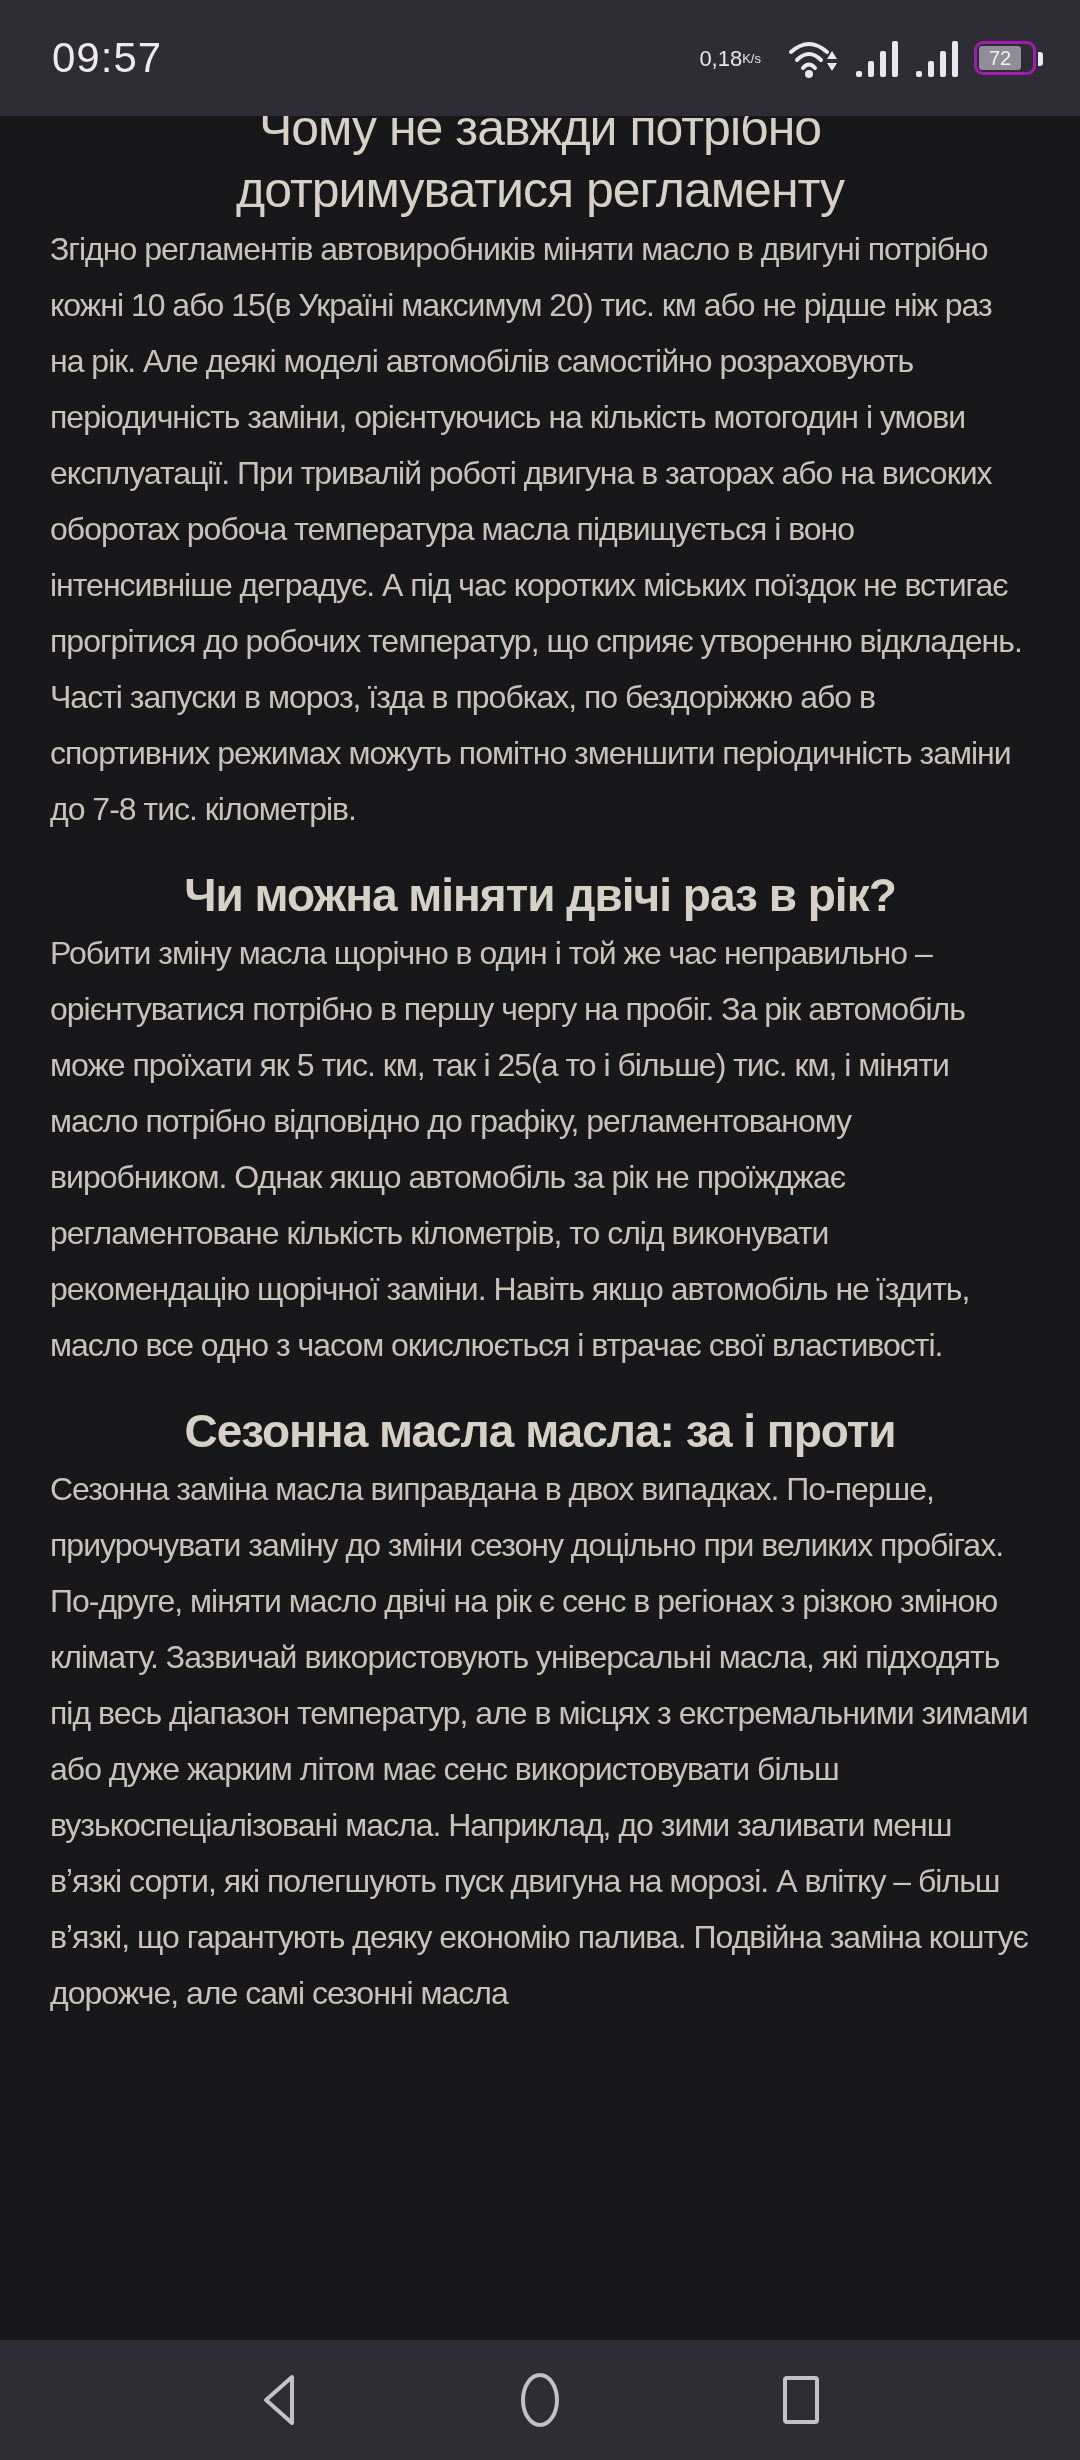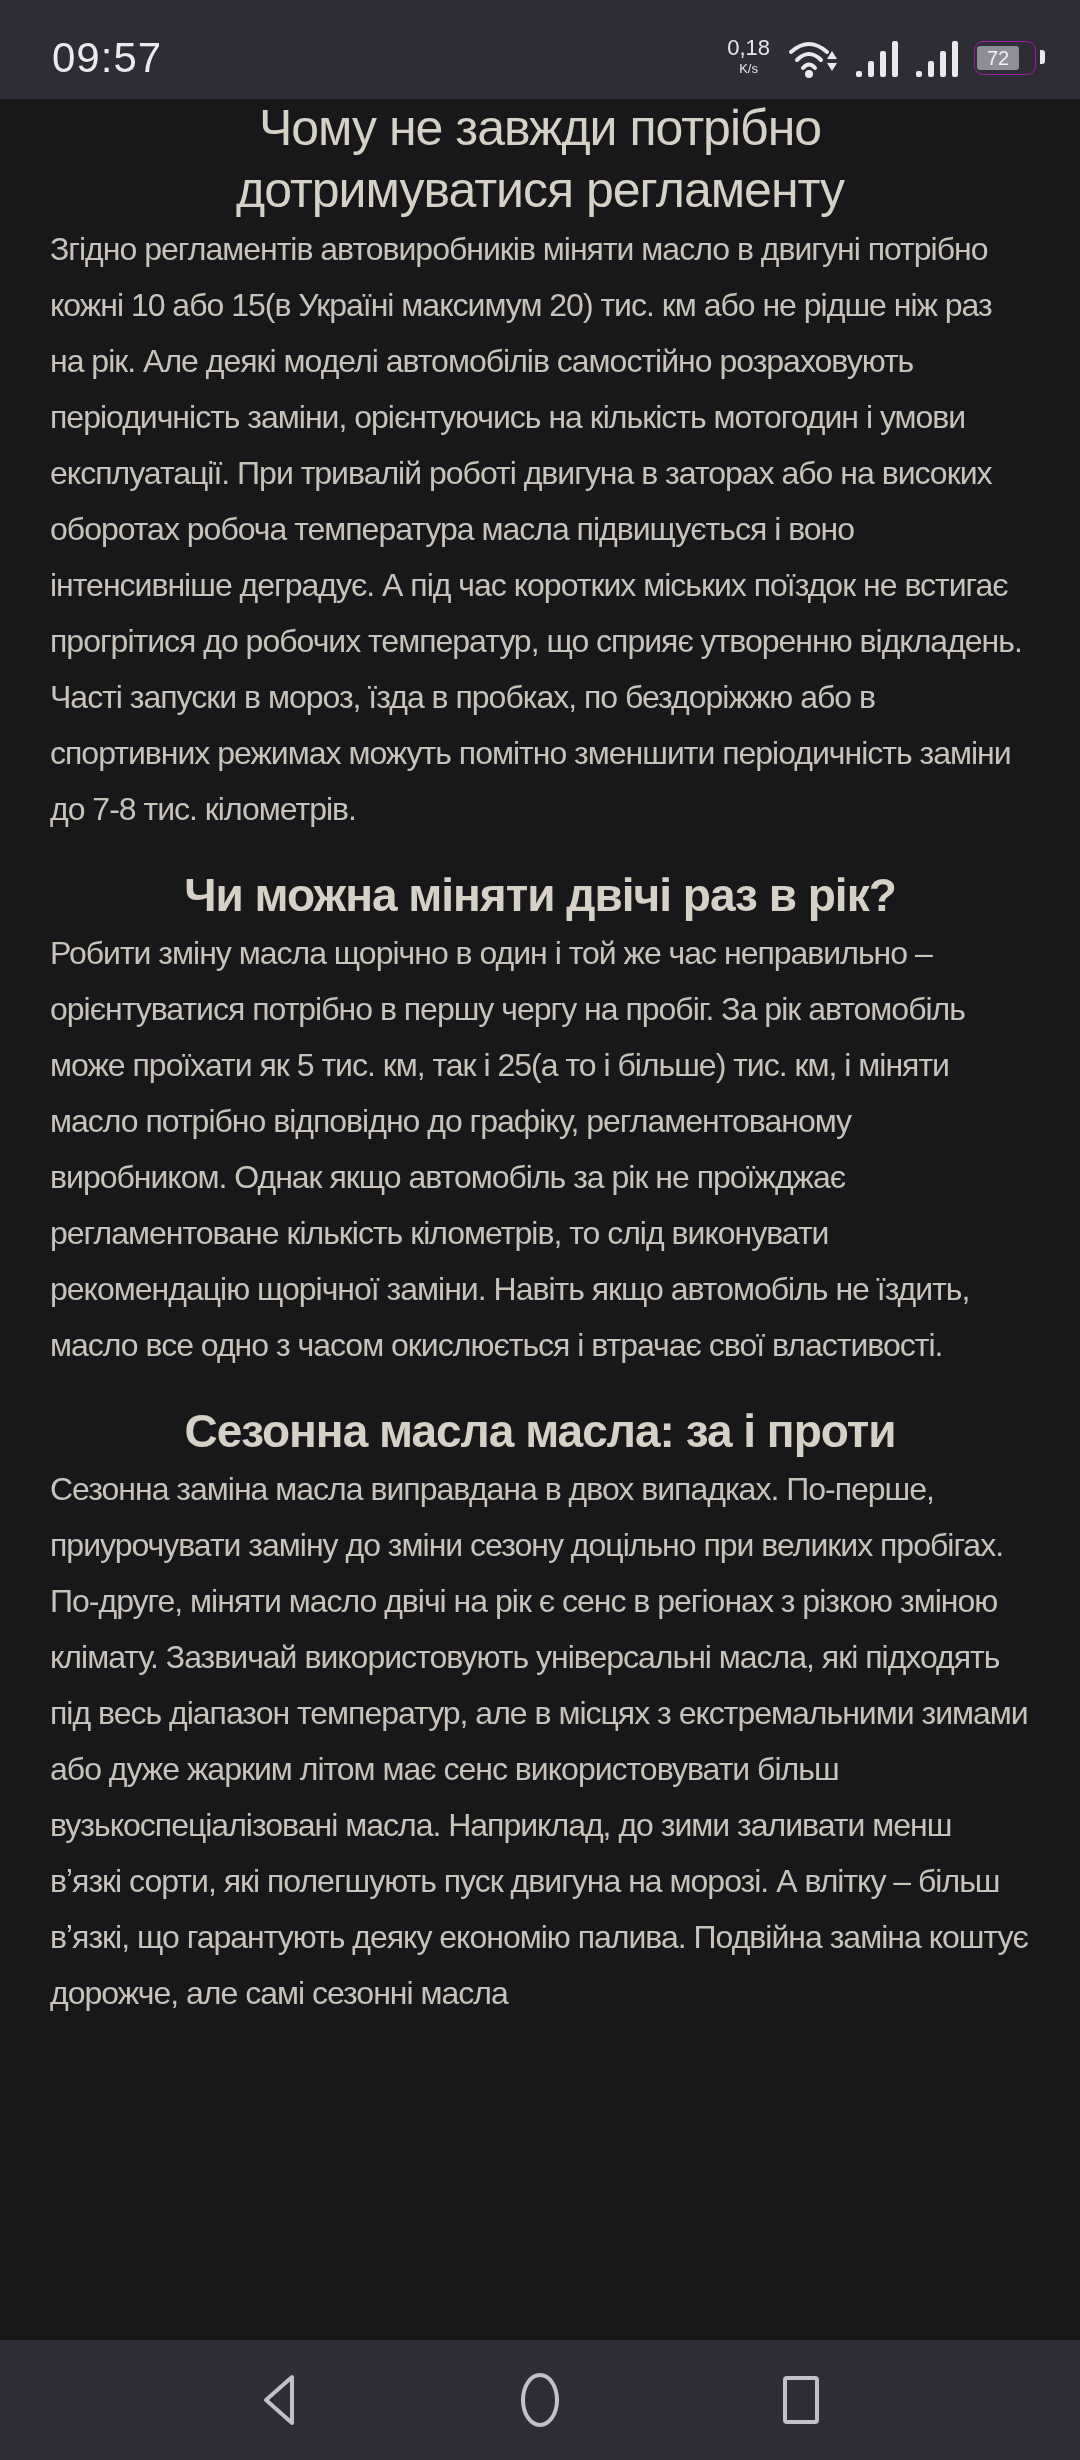--- a/index.html
+++ b/index.html
@@ -5,41 +5,41 @@
   html,body{margin:0;padding:0;background:#000;}
   .screen{
     position:relative;
     width:1080px;height:2460px;
     background:#18181a;
     overflow:hidden;
     font-family:"Liberation Sans", sans-serif;
   }
   
   .status-bar{
-    position:absolute;top:0;left:0;right:0;height:99px;
+    position:absolute;top:0;left:0;right:0;height:116px;
     background:#2e2d35;z-index:10;
   }
   .status-row{
     position:absolute;top:30px;left:52px;right:44px;height:56px;
     display:flex;align-items:center;justify-content:space-between;
   }
   .time{
     color:#eceaee;font-size:42px;font-weight:400;letter-spacing:1px;
   }
   .status-right{display:flex;align-items:center;gap:14px;}
   .net-speed{
-    display:flex;flex-direction:column;align-items:center;justify-content:flex-start;
-    color:#e7e6ea;line-height:21px;margin-right:4px;
+    display:flex;align-items:center;justify-content:flex-start;
+    color:#e7e6ea;line-height:21px;margin-right:13px;
   }
   .net-speed .val{font-size:22px;}
   .net-speed .unit{font-size:13px;}
   .icon-svg{display:block;}
   .battery{
     position:relative;width:62px;height:34px;
-    border:1px solid #a21caf;border-radius:9px;
+    border:3px solid #a21caf;border-radius:9px;
     display:flex;align-items:center;padding:2px;box-sizing:border-box;
   }
   .battery-fill{
     width:42px;height:24px;background:#8f8d96;border-radius:3px;
     display:flex;align-items:center;justify-content:center;
   }
   .battery-fill span{color:#f2f1f4;font-size:20px;}
   .battery-tip{
     position:absolute;right:-10px;top:8px;width:5px;height:14px;
     background:#e9e8ec;border-radius:0 3px 3px 0;

